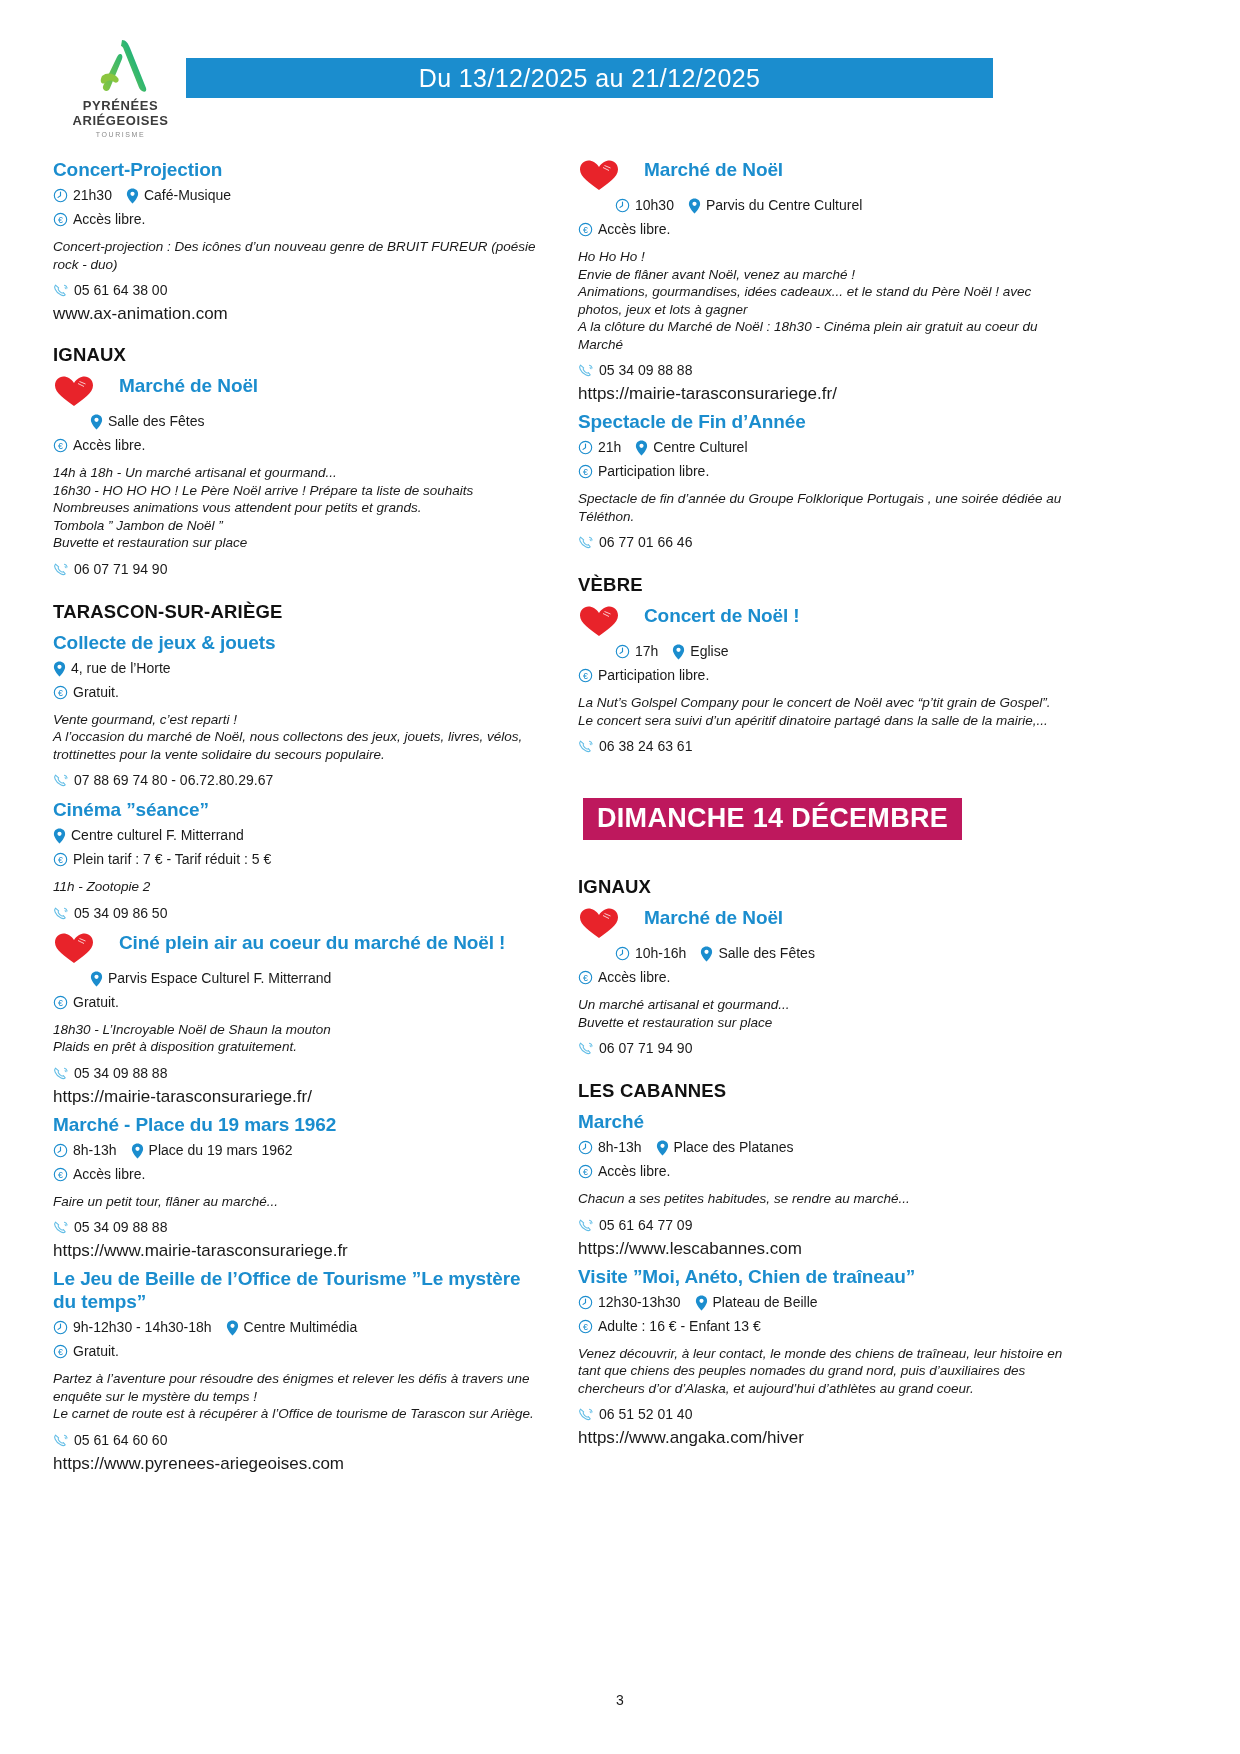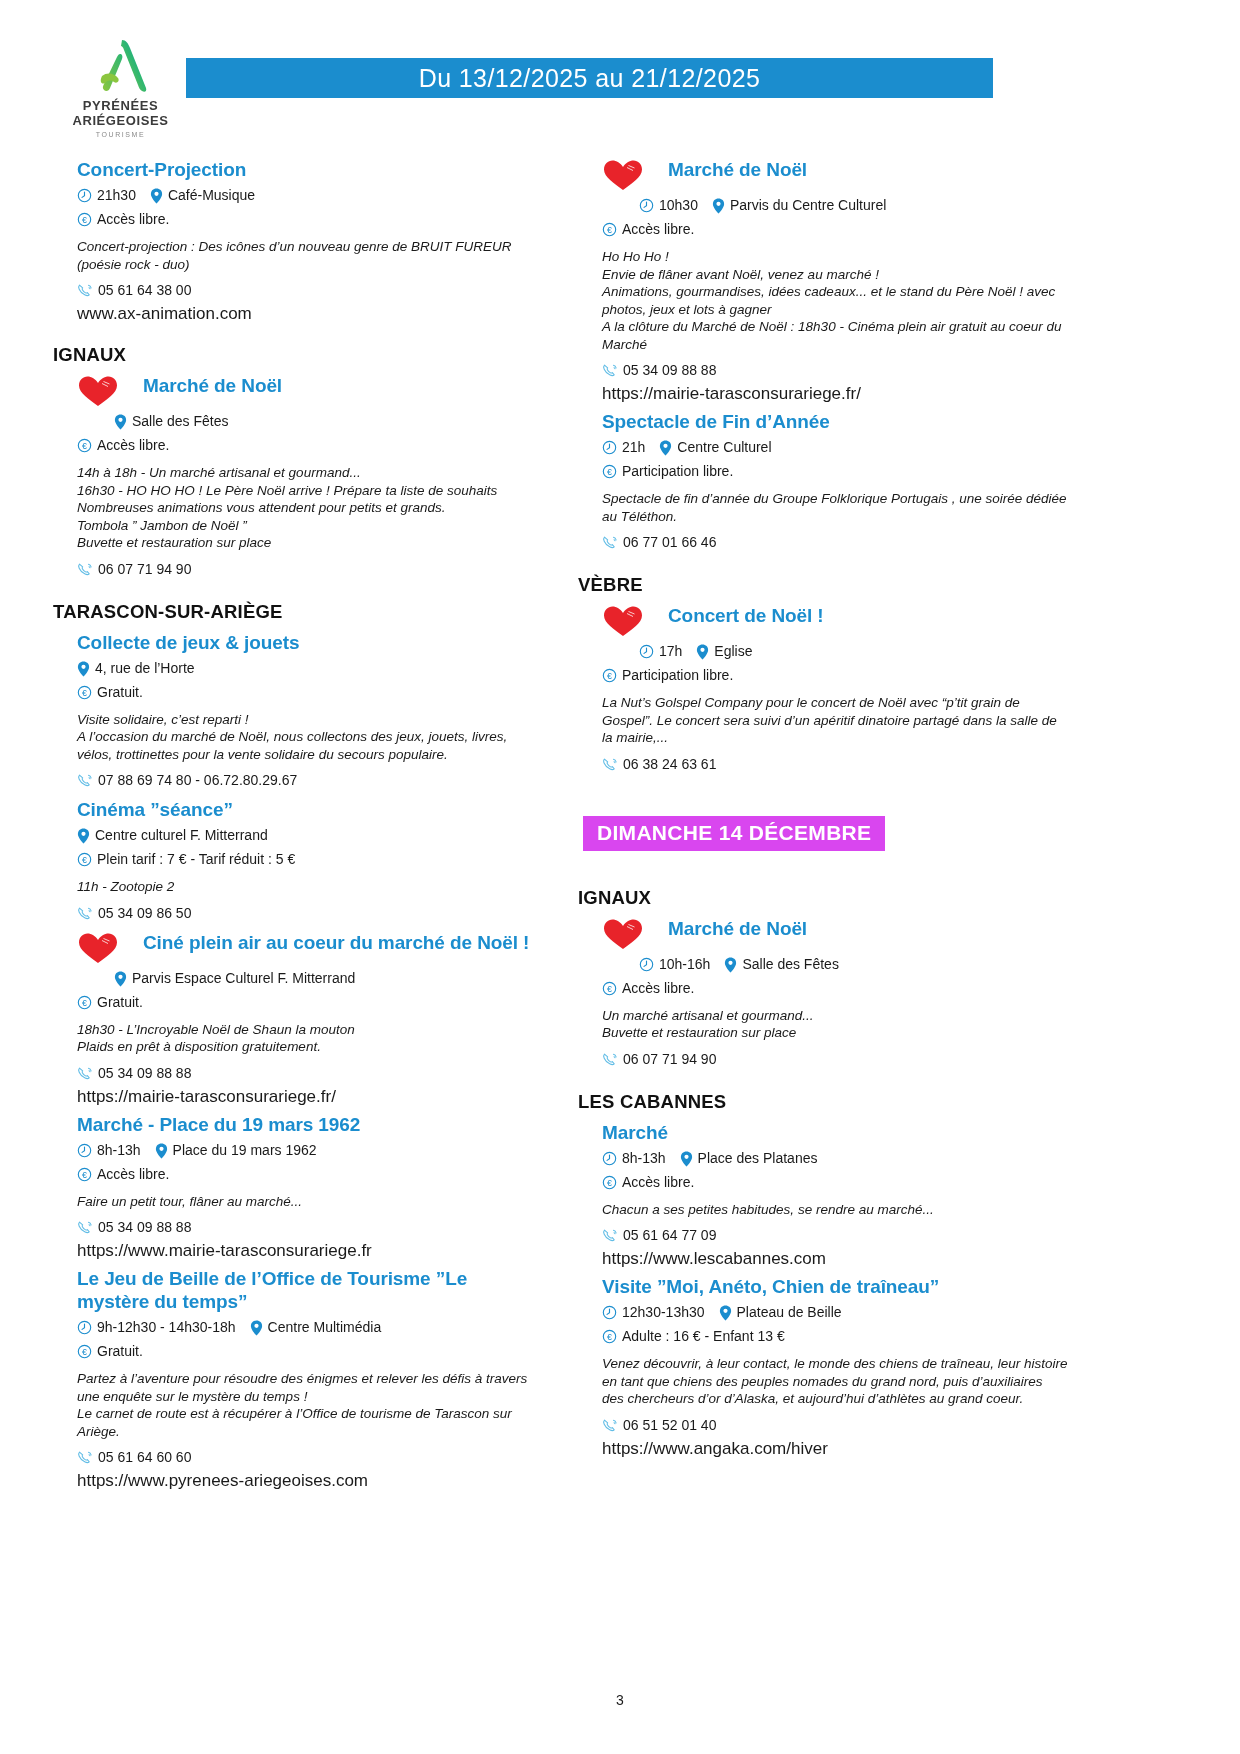--- a/index.html
+++ b/index.html
@@ -89,21 +89,21 @@
 
   
   .town {
     font-size: 18.5px;
     font-weight: bold;
     color: #111111;
     letter-spacing: 0.2px;
     margin: 22px 0 2px 0;
   }
 
-  .evt { margin-bottom: 8px; margin-left: 24px; }
+  .evt { margin-bottom: 8px; }
 
   .evt-title {
     font-size: 19px;
     font-weight: bold;
     color: #1b8dce;
     line-height: 23px;
     margin: 8px 0 3px 0;
     letter-spacing: -0.1px;
   }
   .evt-title.with-heart {
@@ -141,23 +141,23 @@
 
   .url {
     font-size: 17px;
     color: #1a1a1a;
     margin: 5px 0 4px 0;
     line-height: 17px;
   }
 
   .daybar {
     display: inline-block;
-    background: #d946ef;
+    background: #be185d;
     color: #ffffff;
-    font-size: 21px;
+    font-size: 27px;
     font-weight: bold;
     letter-spacing: 0.3px;
     padding: 5px 14px 6px 14px;
     margin: 34px 0 14px 5px;
   }
 
   
   svg.ic, svg.heart-ic { display: block; }
 
   .pagenum {
@@ -302,21 +302,21 @@
           </div>
           <div class="meta-row">
             <span class="ic">
               <svg class="ic" width="15" height="15" viewBox="0 0 16 16">
                 <circle cx="8" cy="8" r="6.6" fill="none" stroke="#1b8dce" stroke-width="1.2"></circle>
                 <text x="8" y="11.6" text-anchor="middle" font-size="9.5" font-family="Liberation Sans, sans-serif" fill="#1b8dce">€</text>
               </svg>
             </span>
             <span class="txt">Gratuit.</span>
           </div>
-          <div class="desc">Visite solidaire, c’est reparti !
+          <div class="desc">Vente gourmand, c’est reparti !
 A l’occasion du marché de Noël, nous collectons des jeux, jouets, livres, vélos, trottinettes pour la vente solidaire du secours populaire.</div>
           <div class="meta-row">
             <span class="ic">
               <svg class="ic" width="16" height="15" viewBox="0 0 17 16">
                 <path d="M2.6 2.2 C1.6 3.2 1.4 4.6 2.3 6.6 C3.4 9.1 6.1 11.8 8.6 12.9 C10.6 13.8 12 13.6 13 12.6 L11 10.2 C10.4 10.8 9.8 10.9 9.1 10.5 C7.9 9.8 6.4 8.3 5.7 7.1 C5.3 6.4 5.4 5.8 6 5.2 Z" fill="none" stroke="#62bde6" stroke-width="1.15" stroke-linejoin="round"></path>
                 <path d="M12.2 2.5 C13.6 2.9 14.6 3.9 15 5.3" fill="none" stroke="#62bde6" stroke-width="1.1" stroke-linecap="round"></path>
                 <path d="M12.8 5.0 C13.3 5.2 13.7 5.6 13.9 6.1" fill="none" stroke="#62bde6" stroke-width="1.1" stroke-linecap="round"></path>
               </svg>
             </span>
             <span class="txt">07 88 69 74 80 - 06.72.80.29.67</span>

